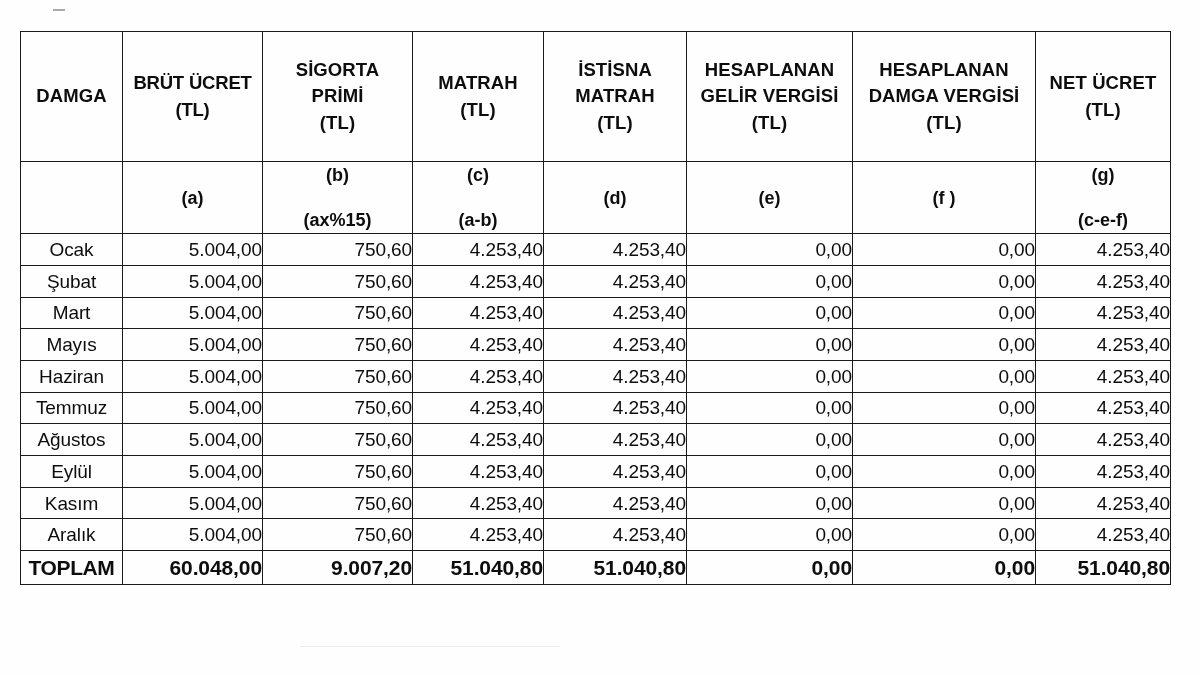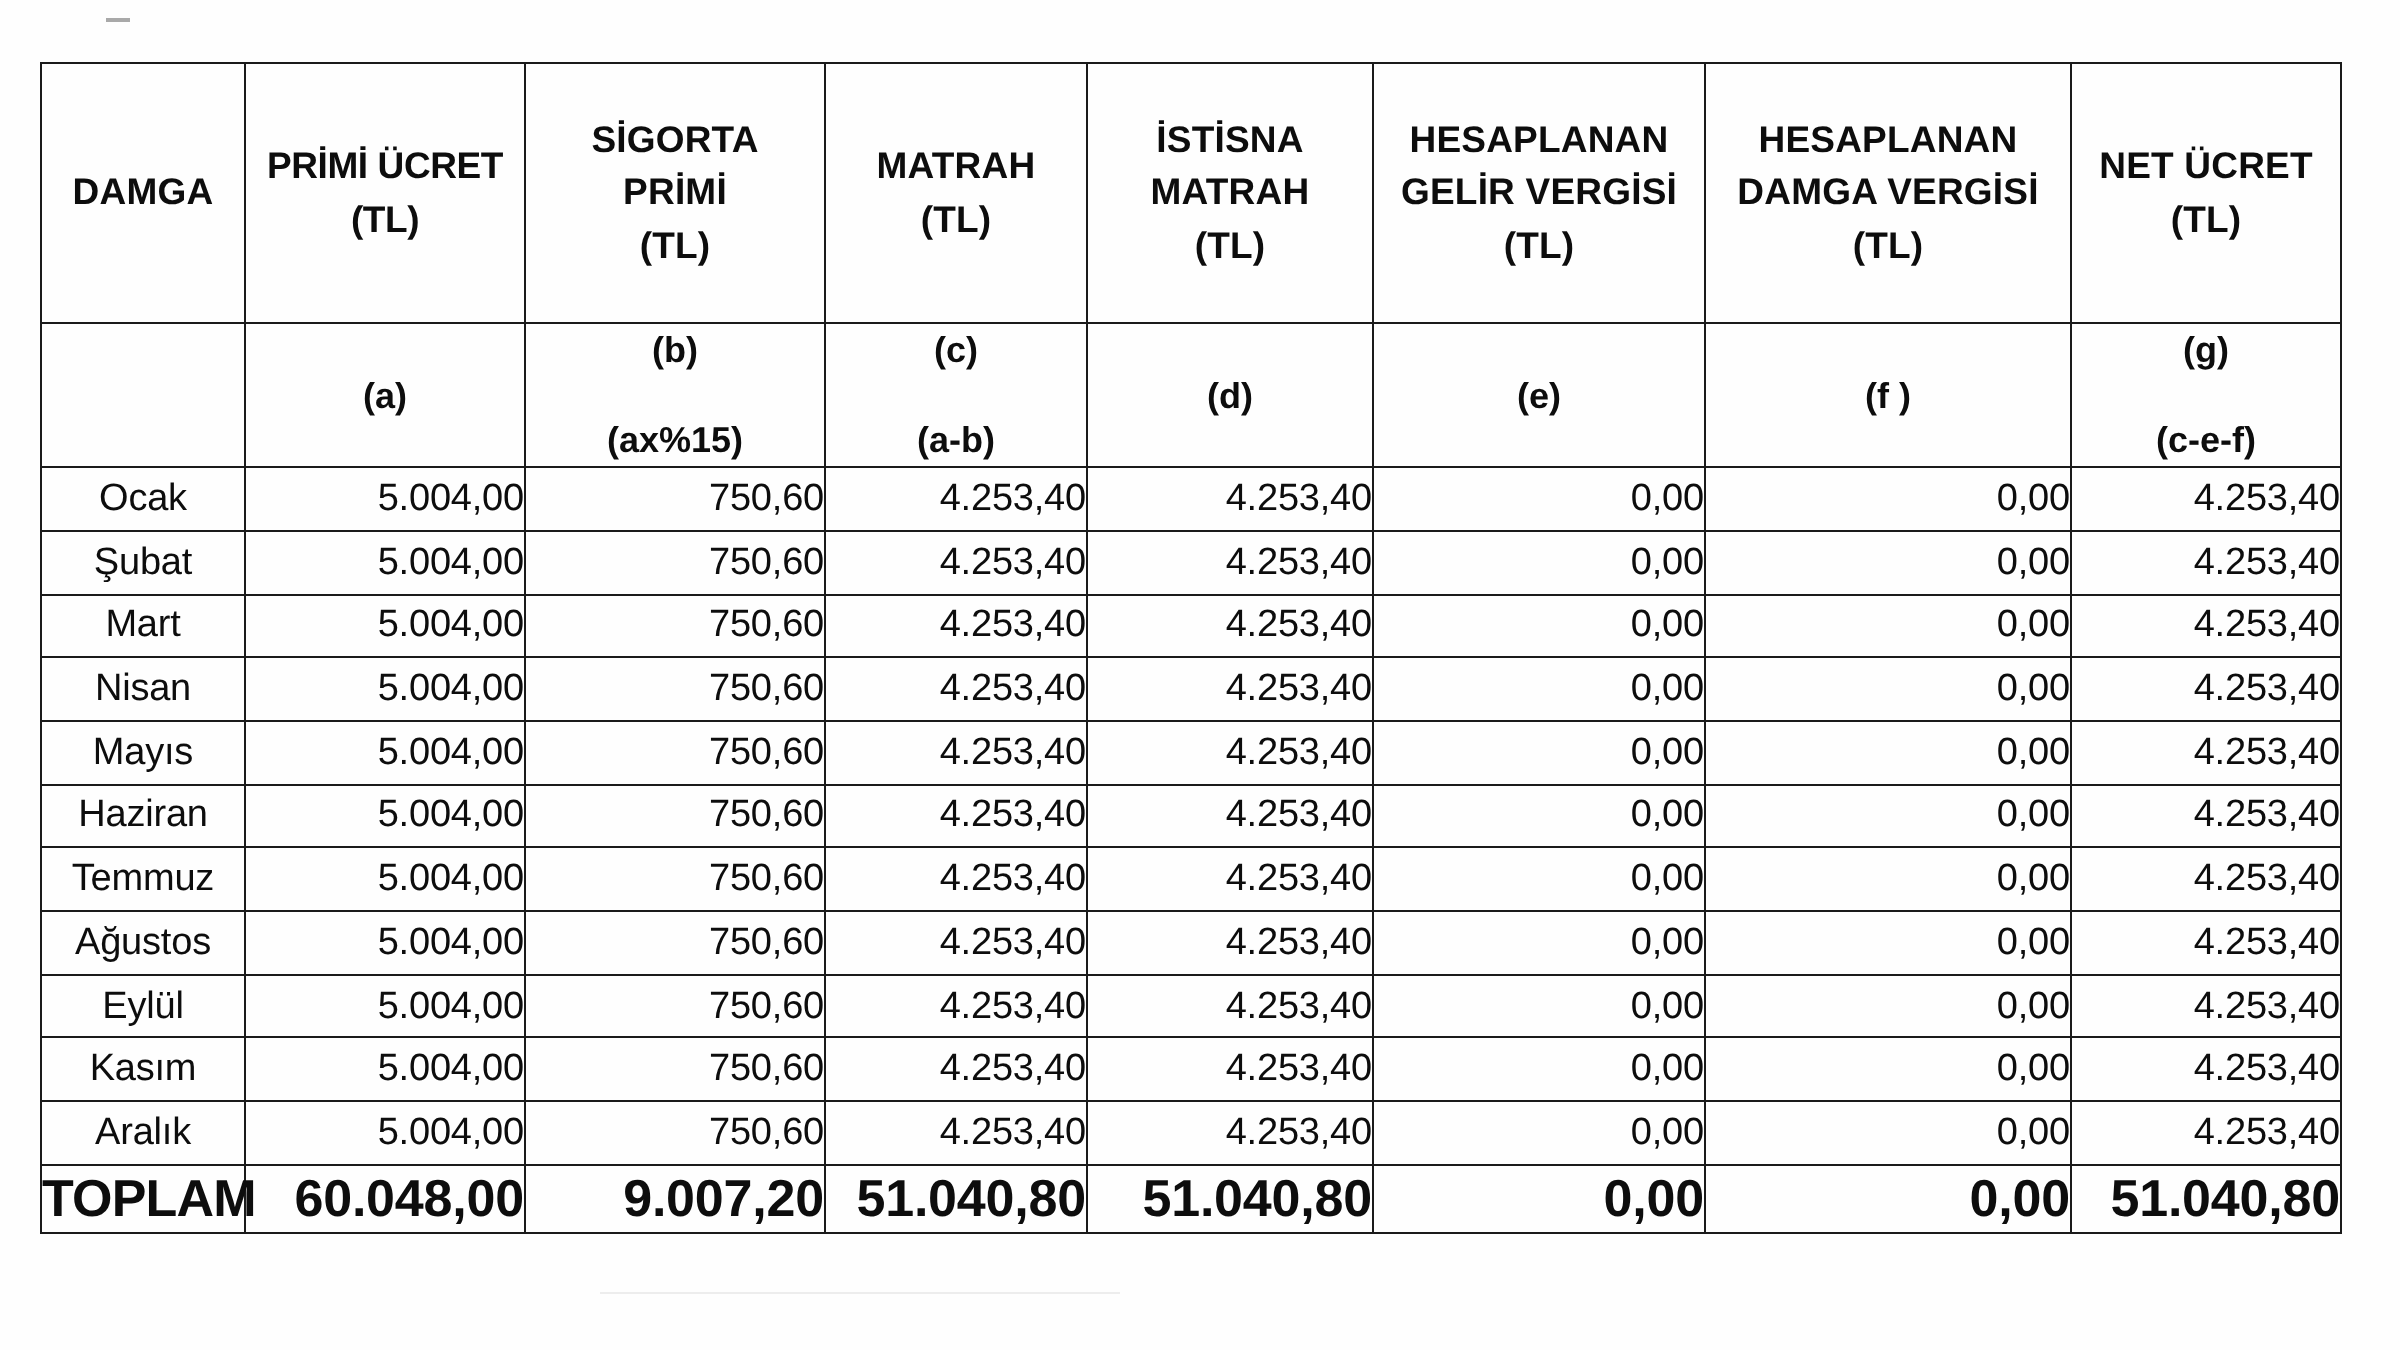--- a/index.html
+++ b/index.html
@@ -108,21 +108,21 @@
   }
   td.num {
     text-align: right;
     padding-right: 7px;
     letter-spacing: -.1px;
   }
 
   tr.total-row { height: 34px; }
   tr.total-row td {
     font-weight: bold;
-    font-size: 26px;
+    font-size: 21px;
   }
   tr.total-row td.month { letter-spacing: -.4px; }
 </style>
 </head>
 <body>
 
 <div class="scan-artifact"></div>
 <div class="scan-artifact2"></div>
 
 <div class="sheet">
@@ -137,21 +137,21 @@
         <col class="c-stamp">
         <col class="c-net">
     </colgroup>
 
     <thead>
       <tr class="hd-main">
         <th>
           <span class="ln">DAMGA</span>
         </th>
         <th class="tight">
-          <span class="ln">PRİMİ ÜCRET</span>
+          <span class="ln">BRÜT ÜCRET</span>
           <span class="ln">(TL)</span>
         </th>
         <th>
           <span class="ln">SİGORTA</span>
           <span class="ln">PRİMİ</span>
           <span class="ln">(TL)</span>
         </th>
         <th>
           <span class="ln">MATRAH</span>
           <span class="ln">(TL)</span>
@@ -222,30 +222,20 @@
           <td class="num">5.004,00</td>
           <td class="num">750,60</td>
           <td class="num">4.253,40</td>
           <td class="num">4.253,40</td>
           <td class="num">0,00</td>
           <td class="num">0,00</td>
           <td class="num">4.253,40</td>
         </tr>
         <tr>
           <td class="month">Mart</td>
-          <td class="num">5.004,00</td>
-          <td class="num">750,60</td>
-          <td class="num">4.253,40</td>
-          <td class="num">4.253,40</td>
-          <td class="num">0,00</td>
-          <td class="num">0,00</td>
-          <td class="num">4.253,40</td>
-        </tr>
-        <tr>
-          <td class="month">Nisan</td>
           <td class="num">5.004,00</td>
           <td class="num">750,60</td>
           <td class="num">4.253,40</td>
           <td class="num">4.253,40</td>
           <td class="num">0,00</td>
           <td class="num">0,00</td>
           <td class="num">4.253,40</td>
         </tr>
         <tr>
           <td class="month">Mayıs</td>

